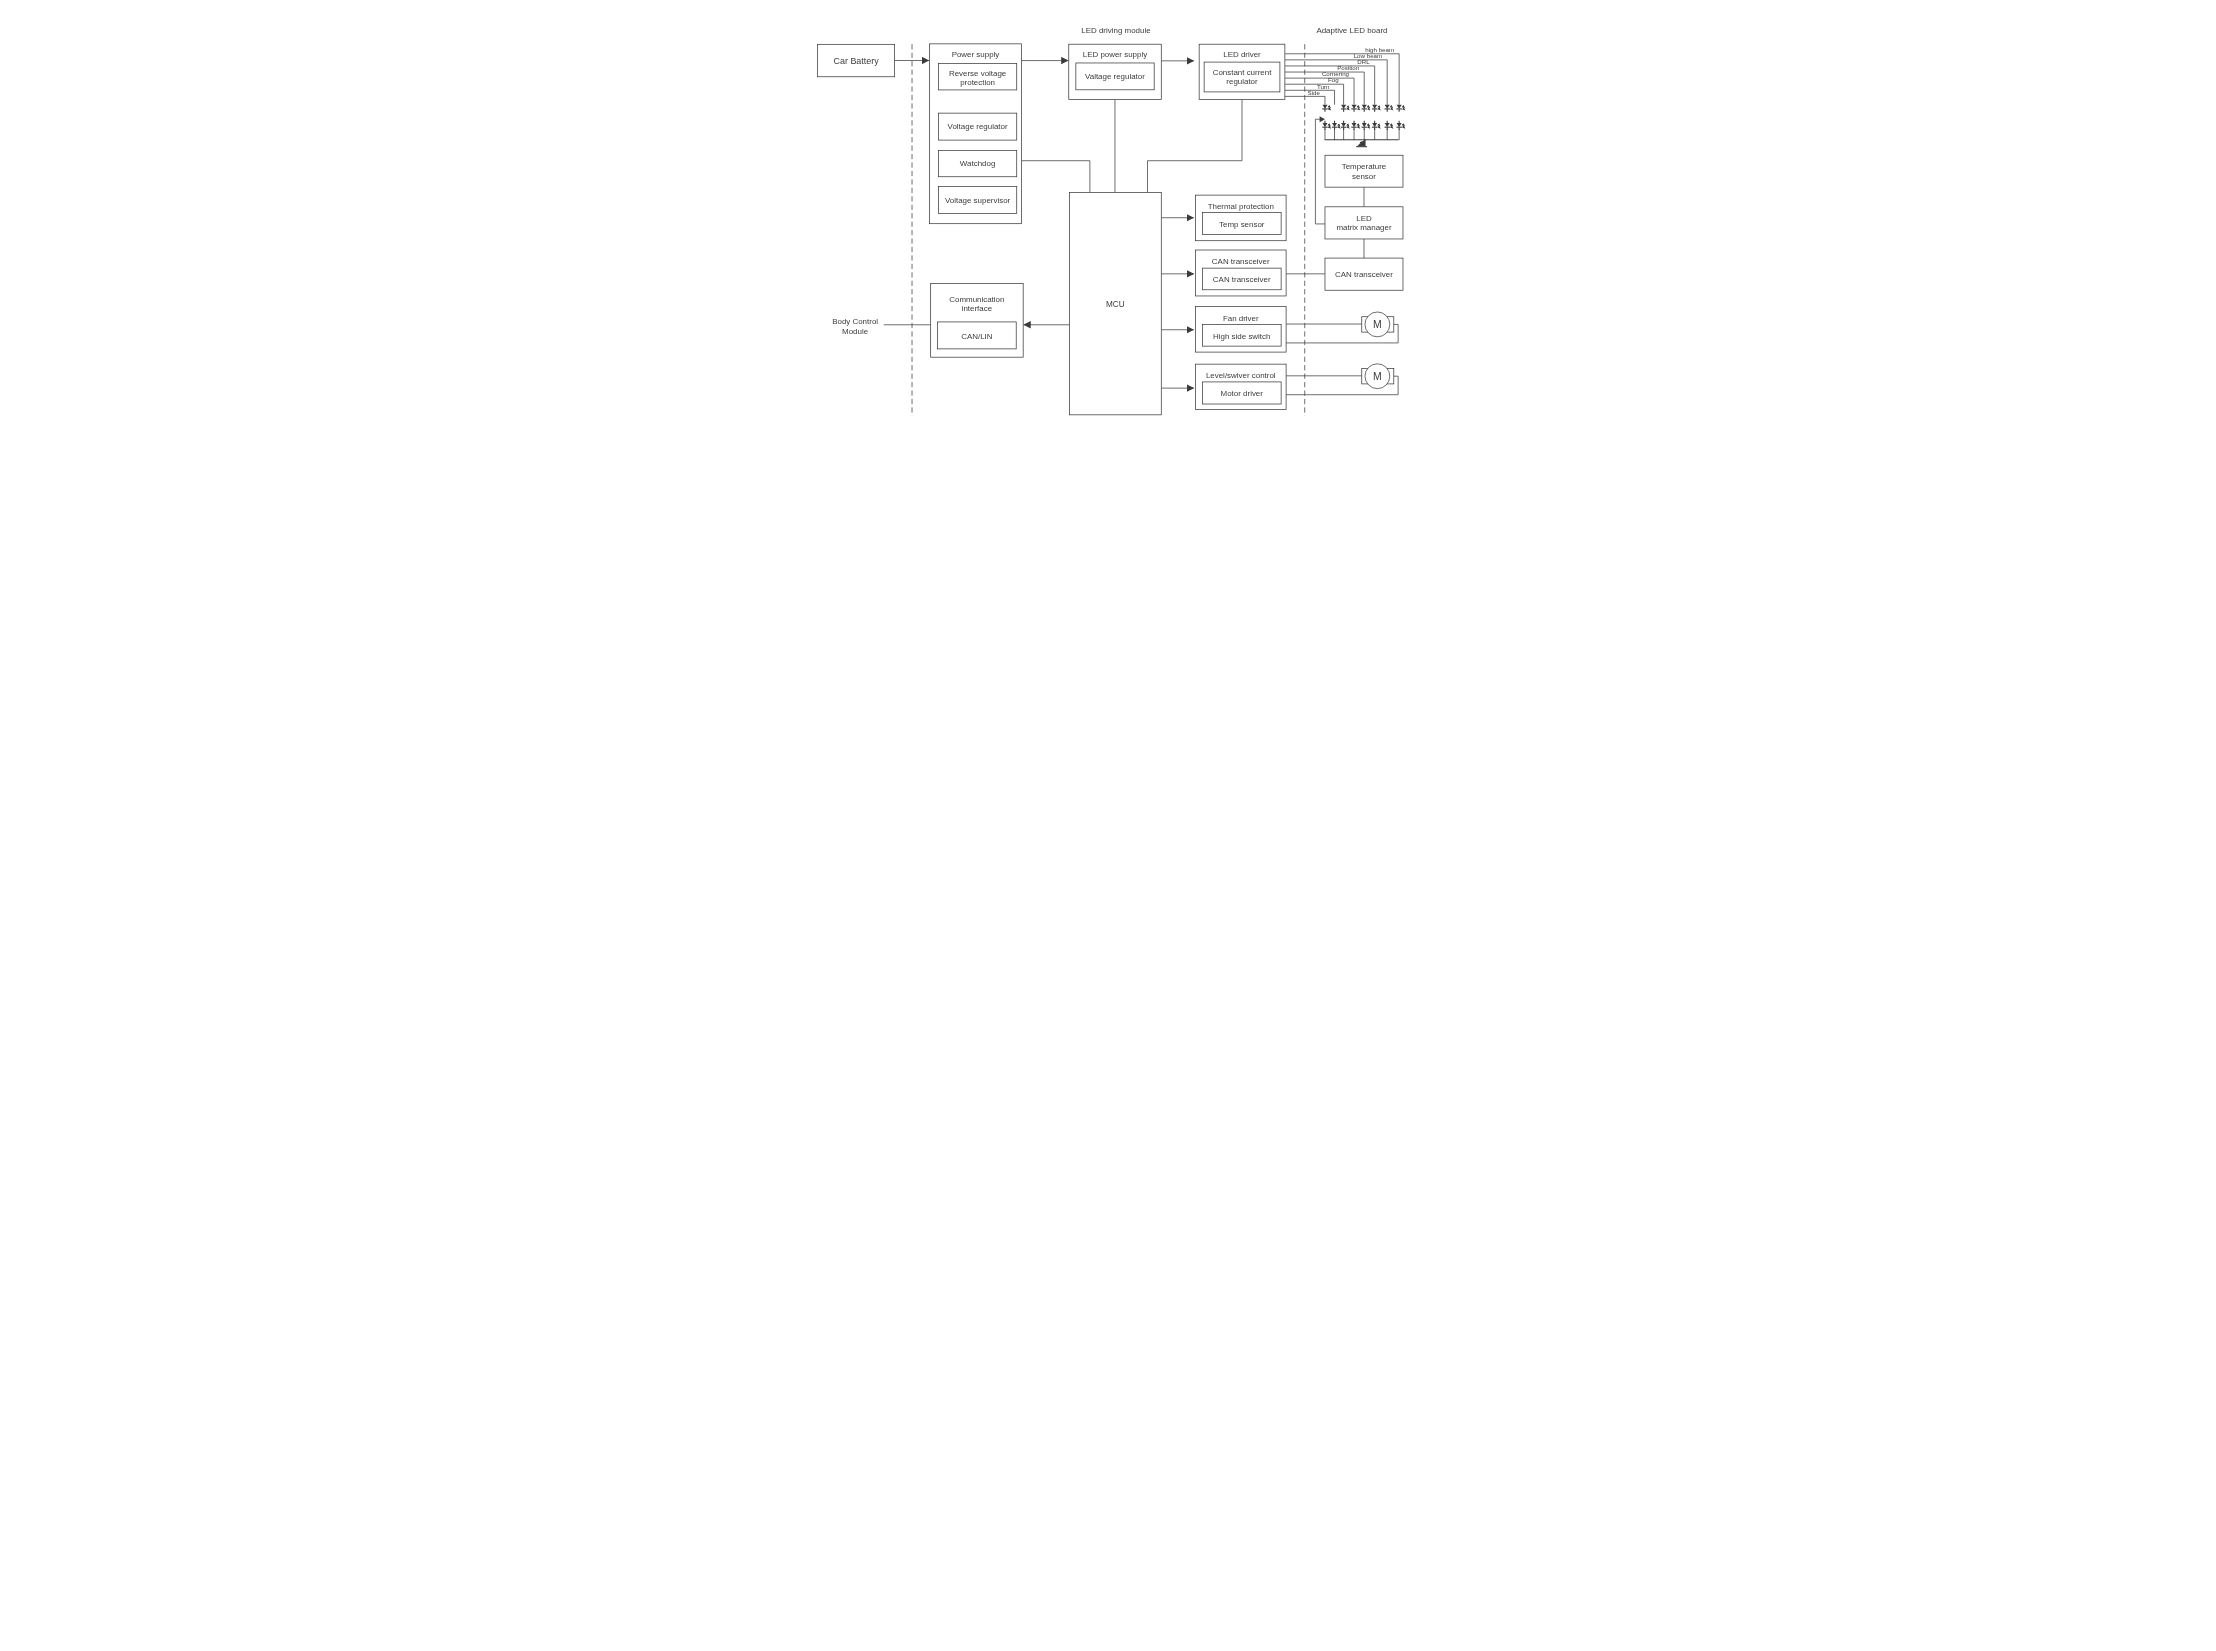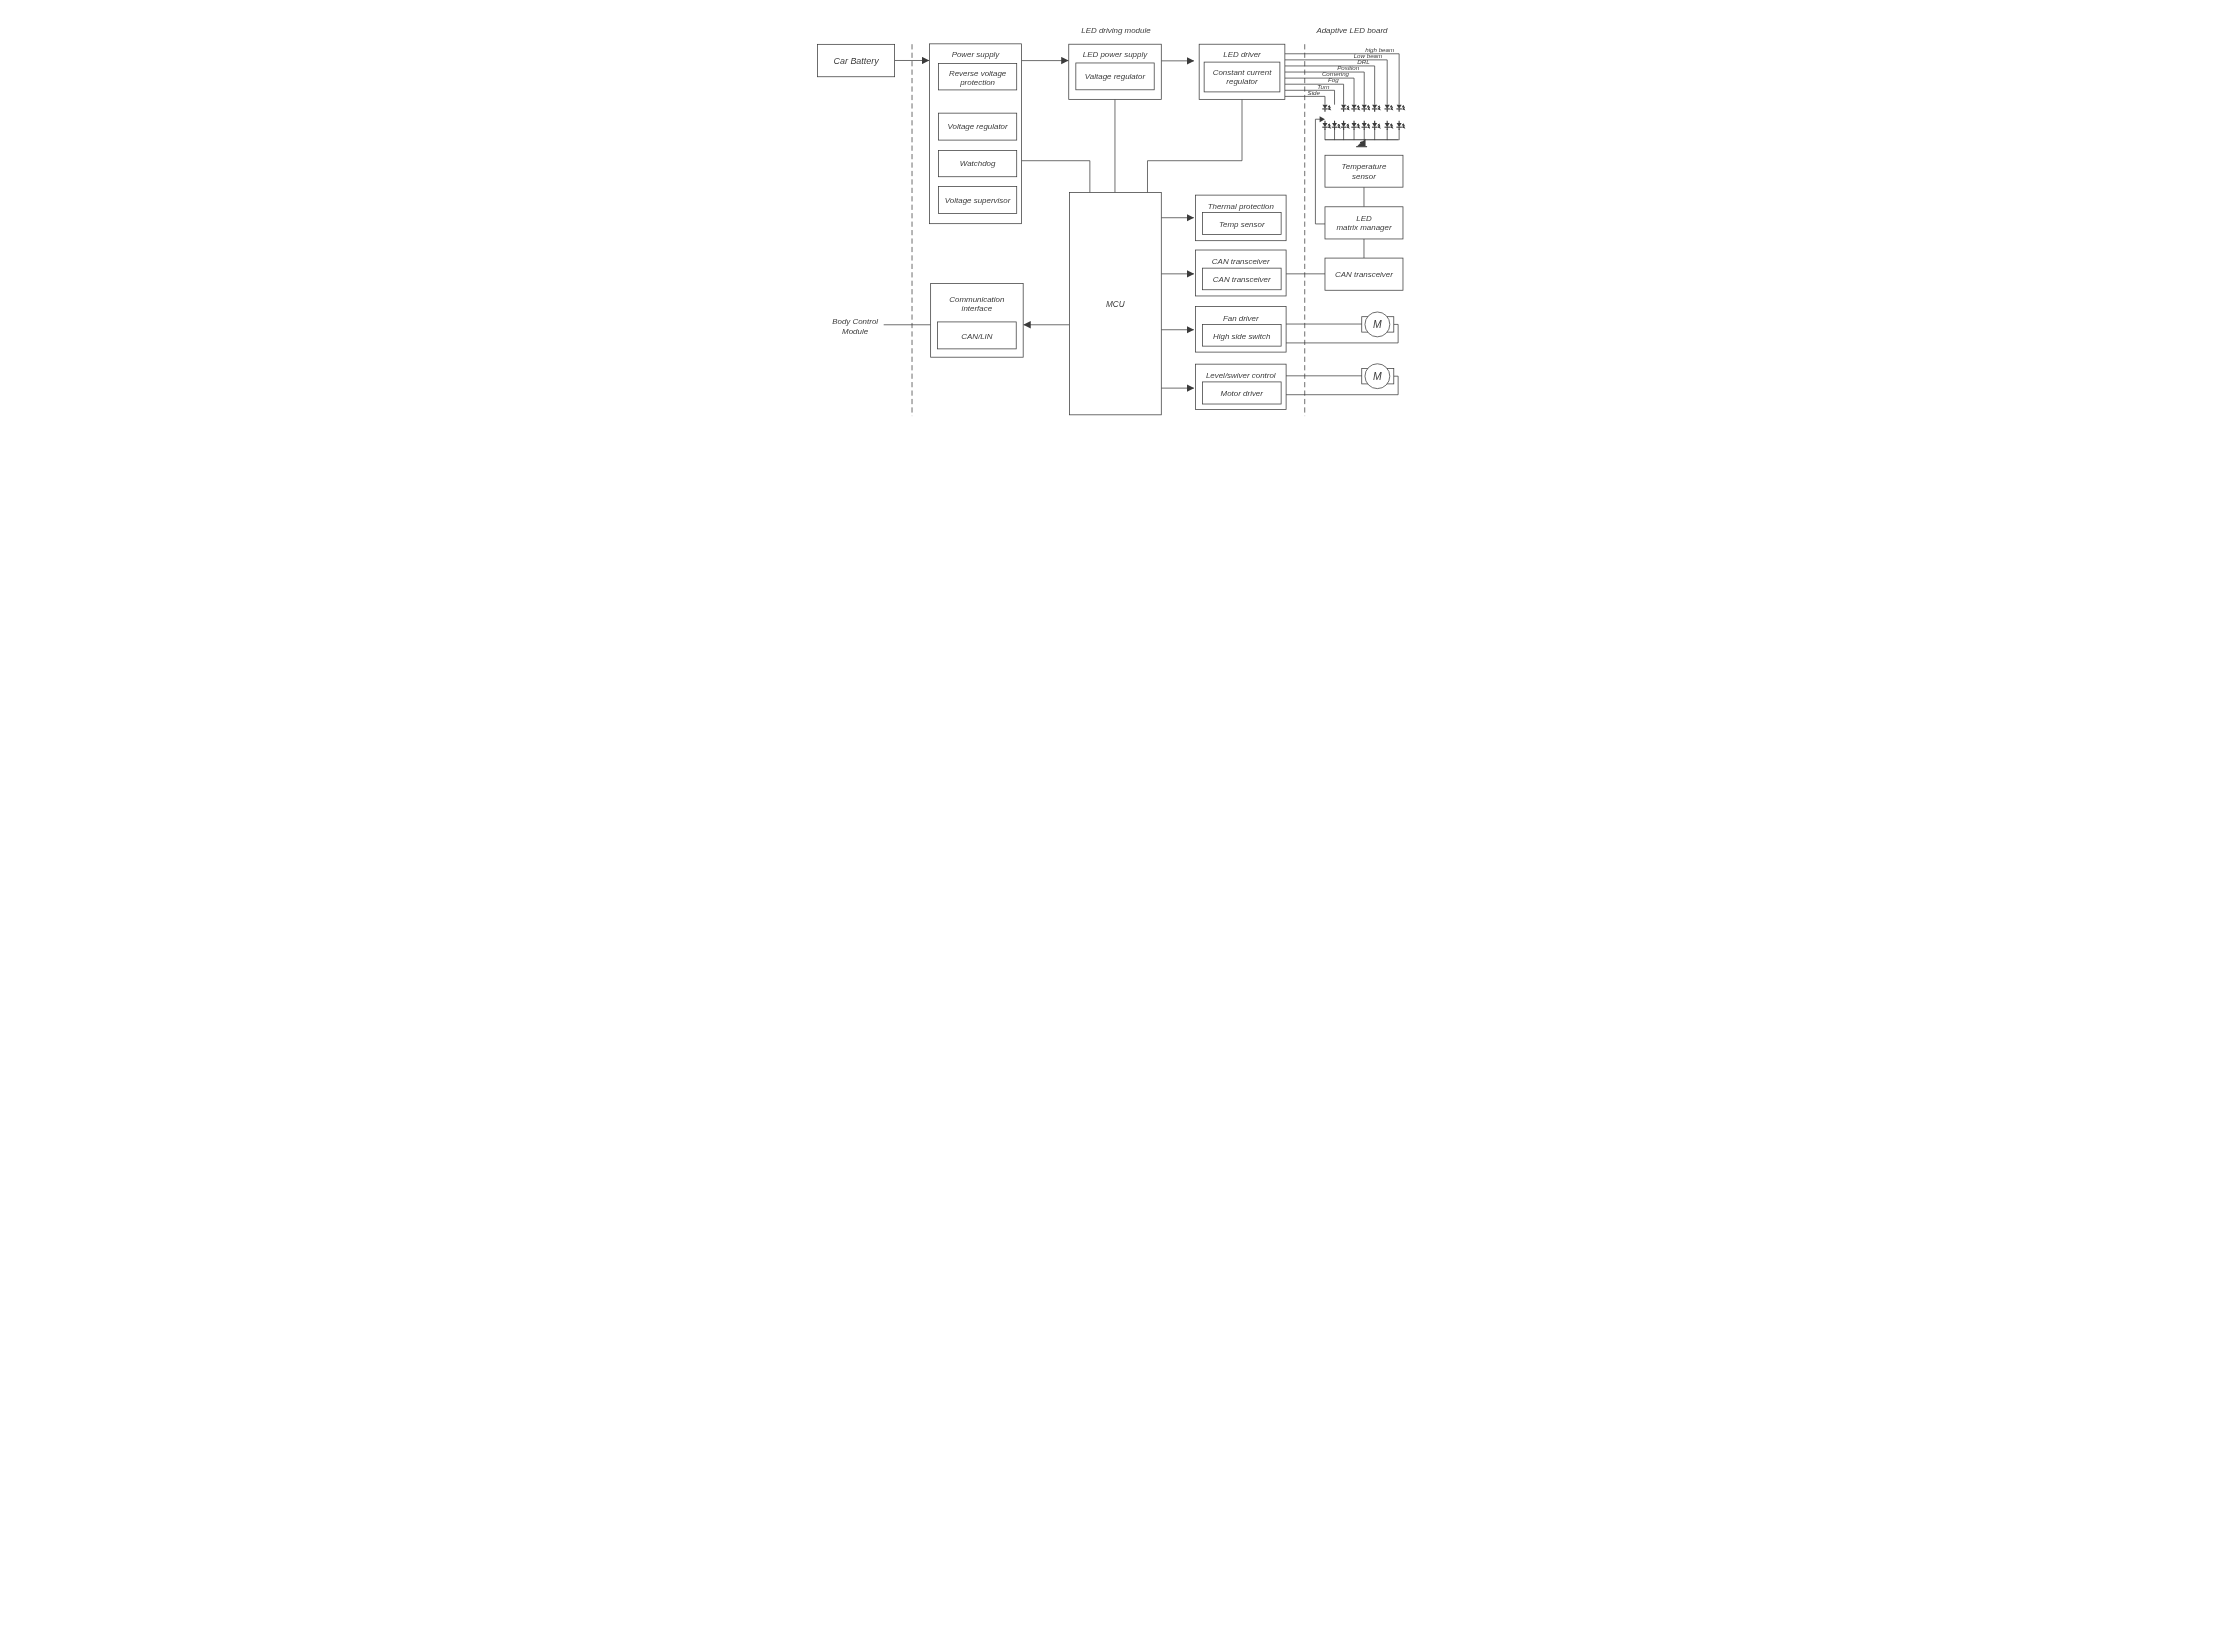--- a/index.html
+++ b/index.html
@@ -1,16 +1,16 @@
 <!DOCTYPE html>
 <html style="font-size:7px"><head>
 <meta charset="utf-8">
 <style>
   html,body{margin:0;padding:0;background:#ffffff;}
-  .wrap{width:100%;max-width:621px;margin:0 auto;font-style:italic;}
+  .wrap{width:100%;max-width:621px;margin:0 auto;}
   svg{display:block;width:100%;height:auto;background:#ffffff;}
   .bx{fill:#ffffff;stroke:#3b3b3b;stroke-width:6;}
   .ln{fill:none;stroke:#3b3b3b;stroke-width:6;}
   .ln9{fill:none;stroke:#3b3b3b;stroke-width:9;}
   .dash{fill:none;stroke:#3b3b3b;stroke-width:6;stroke-dasharray:42 26;}
   .fl{fill:#3b3b3b;stroke:none;}
   text{fill:#3b3b3b;font-family:"Liberation Sans","DejaVu Sans",sans-serif;}
   .t64{font-size:64px;}
   .t72{font-size:72px;}
   .t66{font-size:66px;}

